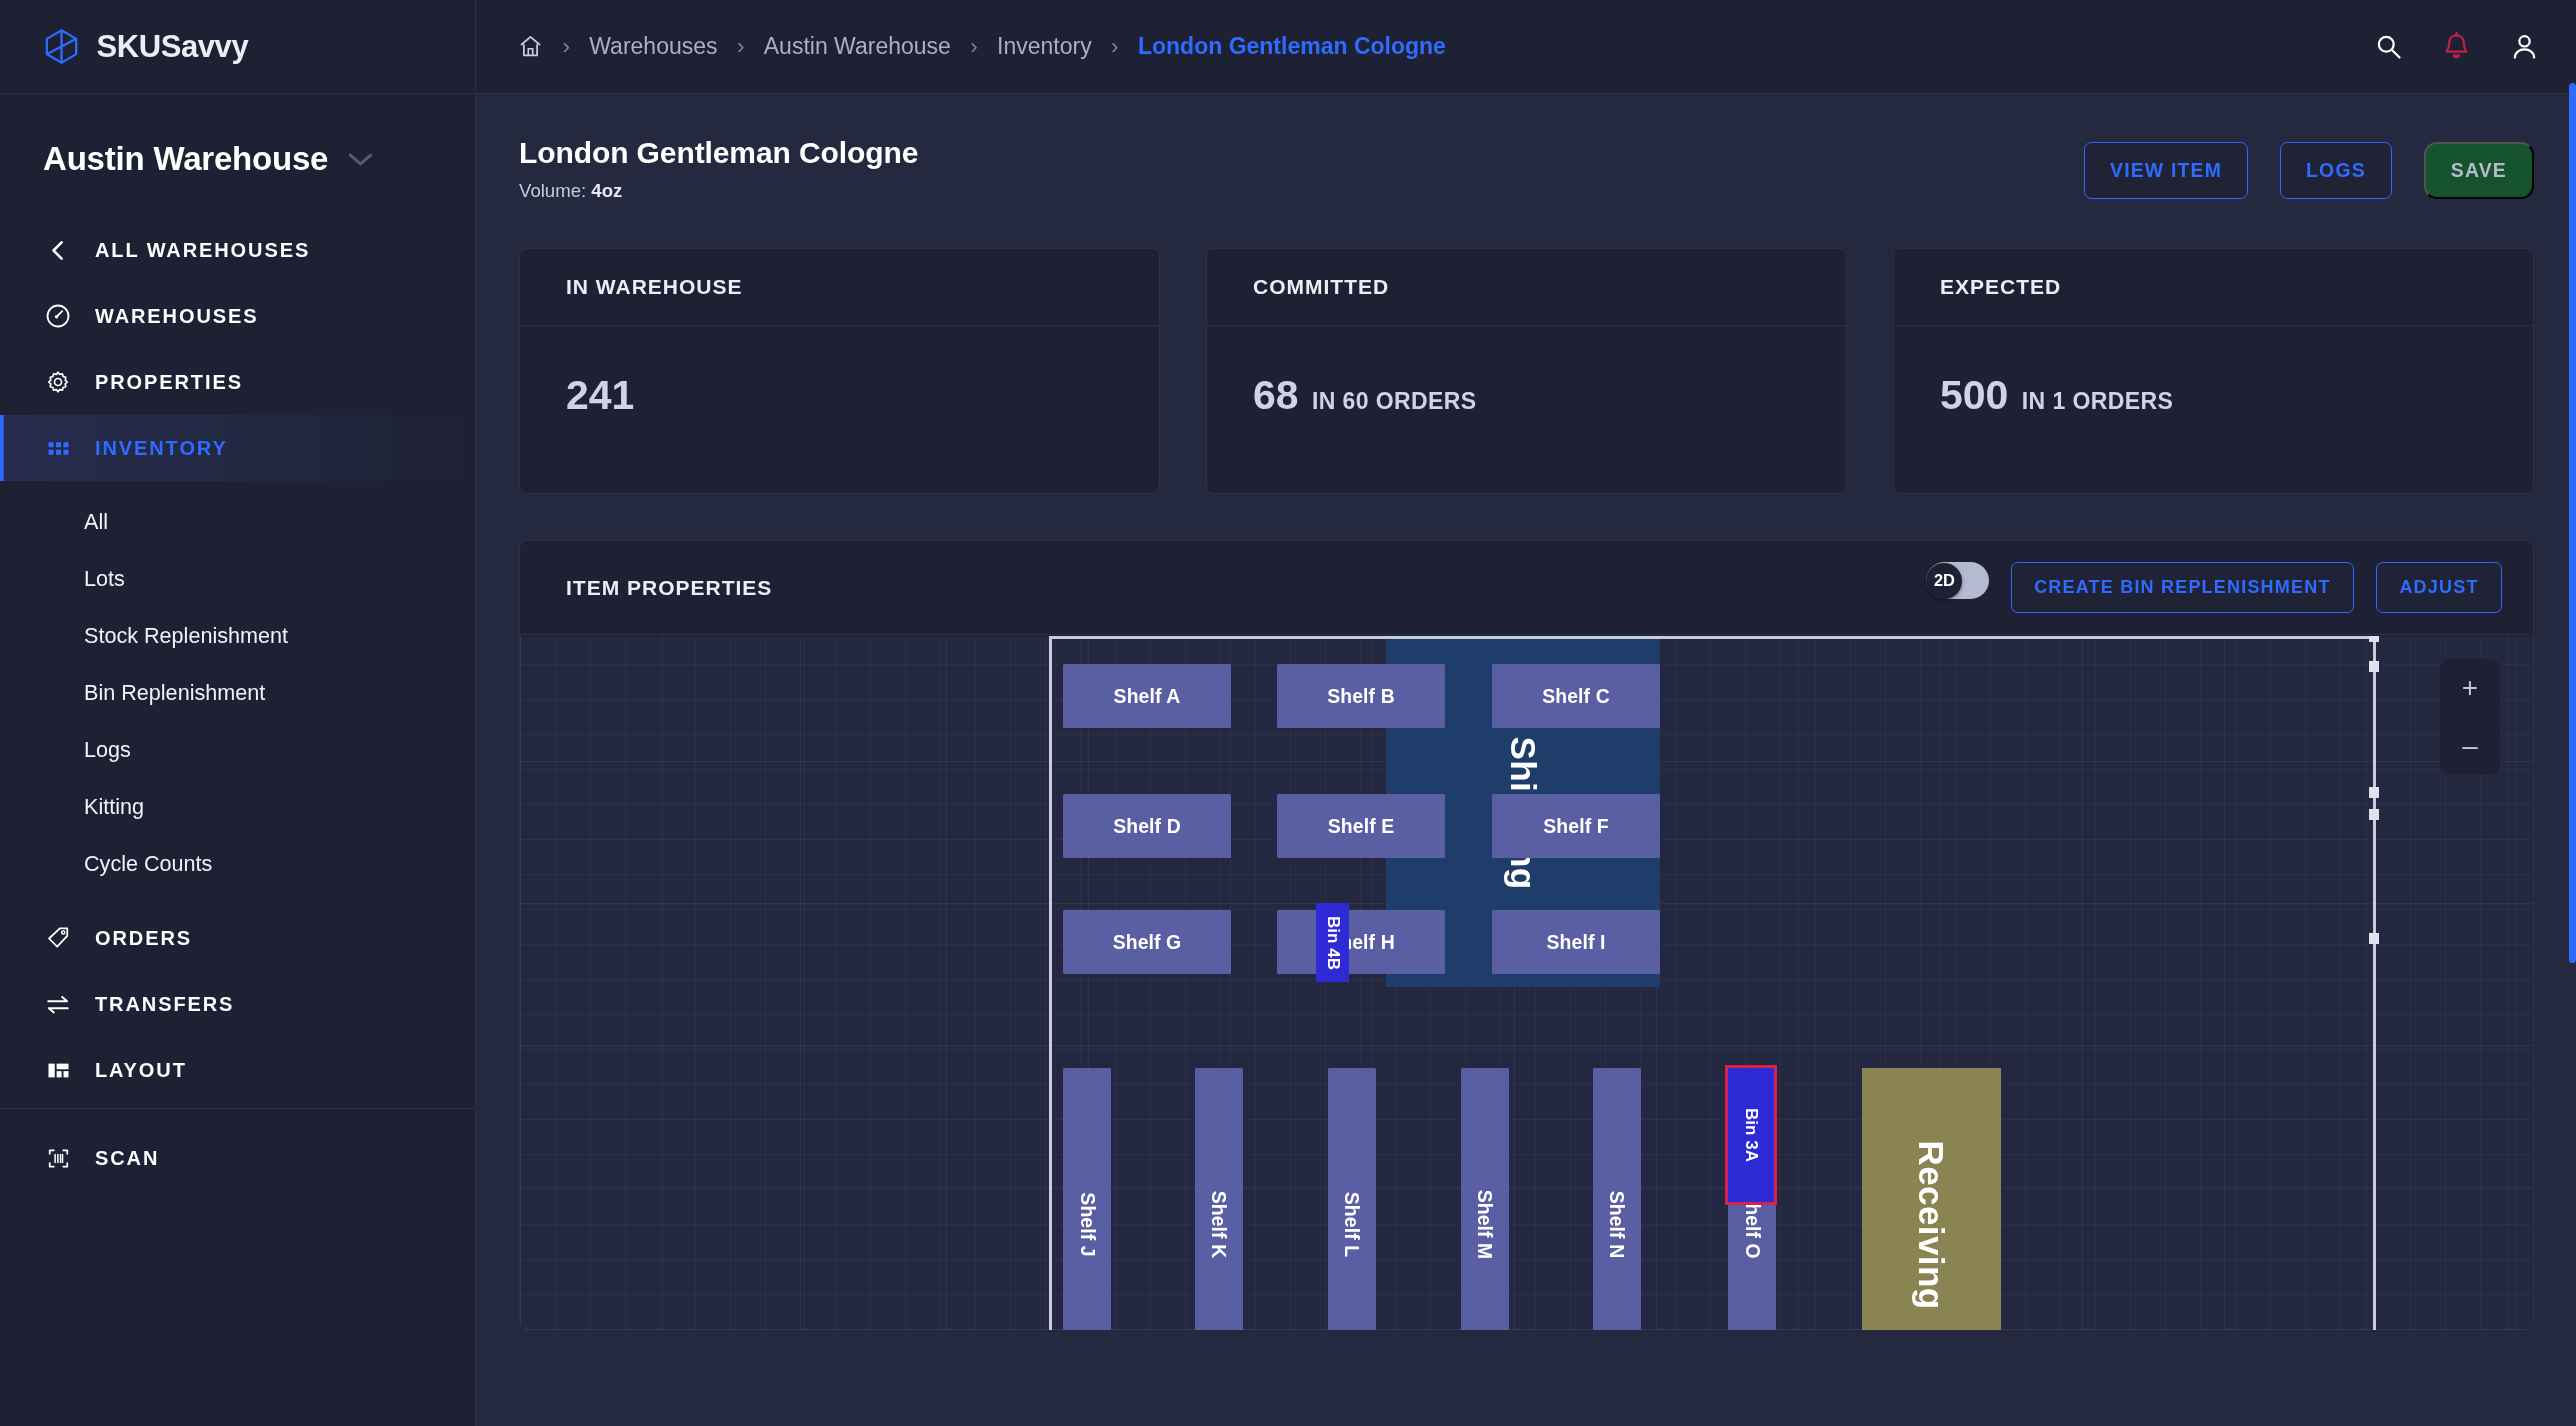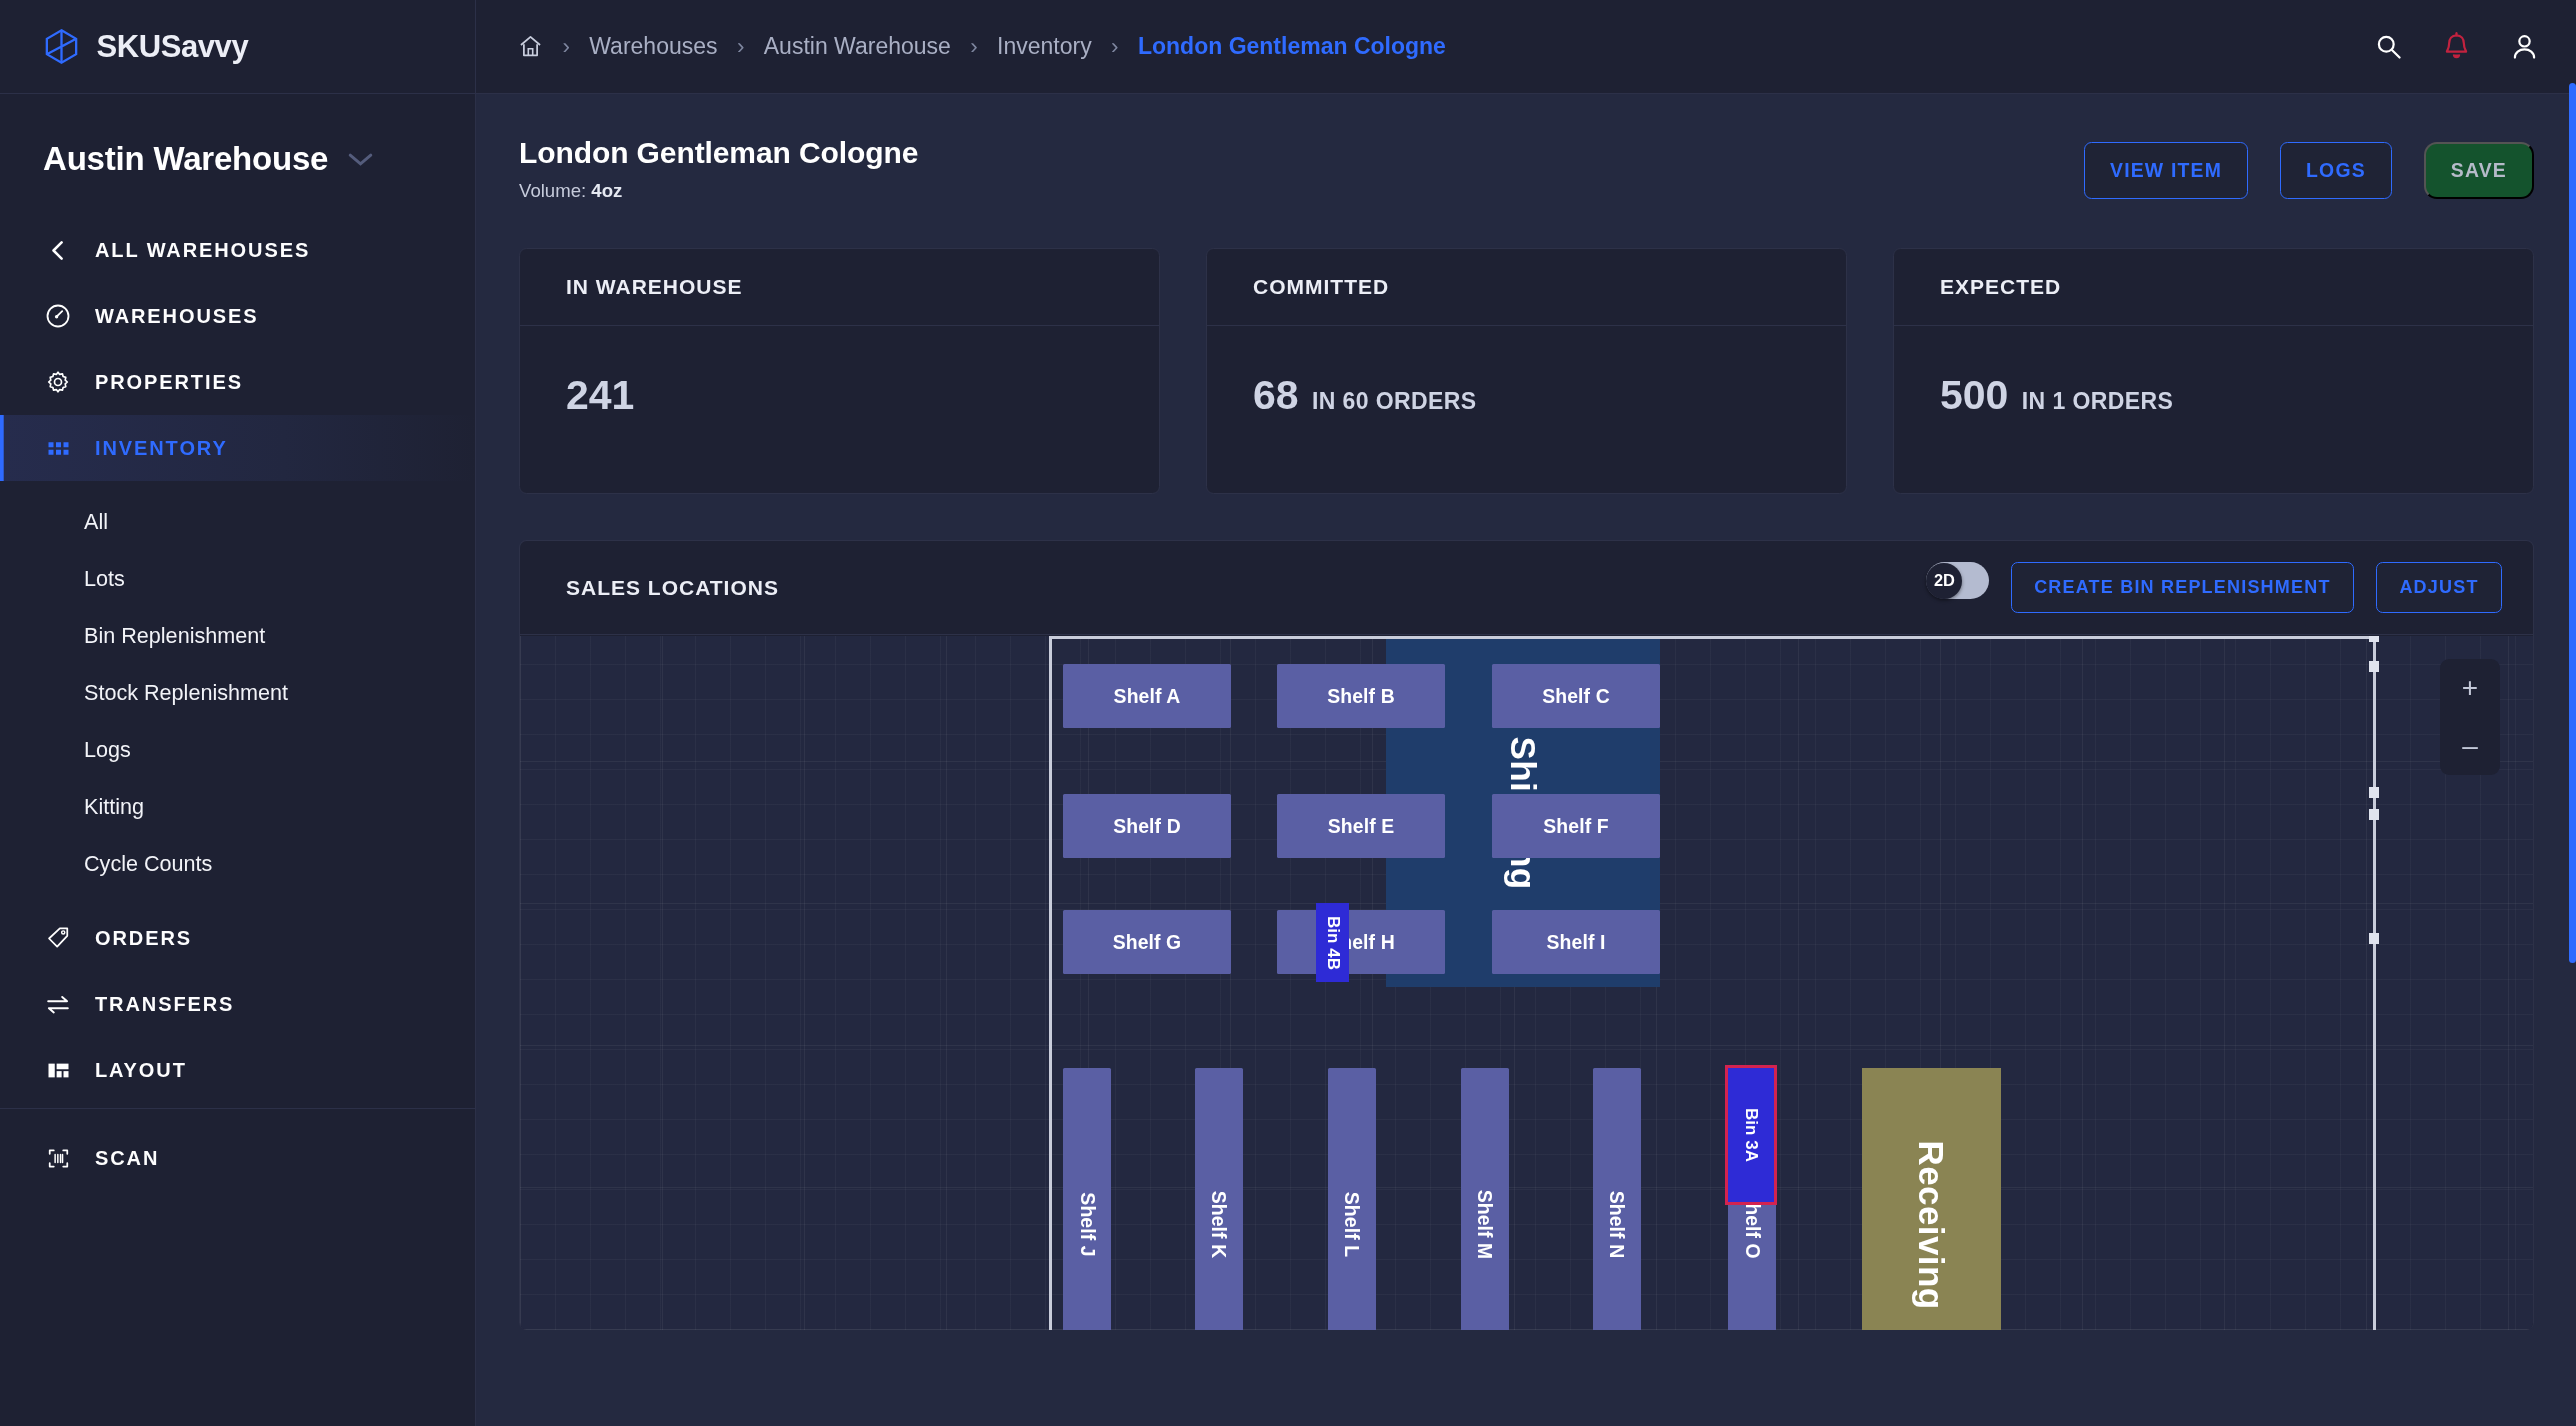--- a/index.html
+++ b/index.html
@@ -255,24 +255,24 @@
       </div>
 
       <div class="subnav">
         <div class="subnav-item">
             <span>All</span>
           </div>
         <div class="subnav-item">
             <span>Lots</span>
           </div>
         <div class="subnav-item">
+            <span>Stock Replenishment</span>
+          </div>
+        <div class="subnav-item">
             <span>Bin Replenishment</span>
-          </div>
-        <div class="subnav-item">
-            <span>Stock Replenishment</span>
           </div>
         <div class="subnav-item">
             <span>Logs</span>
           </div>
         <div class="subnav-item">
             <span>Kitting</span>
           </div>
         <div class="subnav-item">
             <span>Cycle Counts</span>
           </div>
@@ -408,21 +408,21 @@
           </div>
         <div class="card-body">
           <span class="card-val">500</span>
           <span class="card-unit">IN 1 ORDERS</span>
         </div>
       </div>
     </div>
 
     <section class="panel">
       <div class="panel-head">
-        <span class="panel-title">SALES LOCATIONS</span>
+        <span class="panel-title">ITEM PROPERTIES</span>
         <div class="panel-tools">
           <div class="toggle2d">
             <span class="knob">2D</span>
           </div>
           <button class="btn btn-outline btn-sm">CREATE BIN REPLENISHMENT</button>
           <button class="btn btn-outline btn-sm">ADJUST</button>
         </div>
       </div>
 
       <div class="map">

